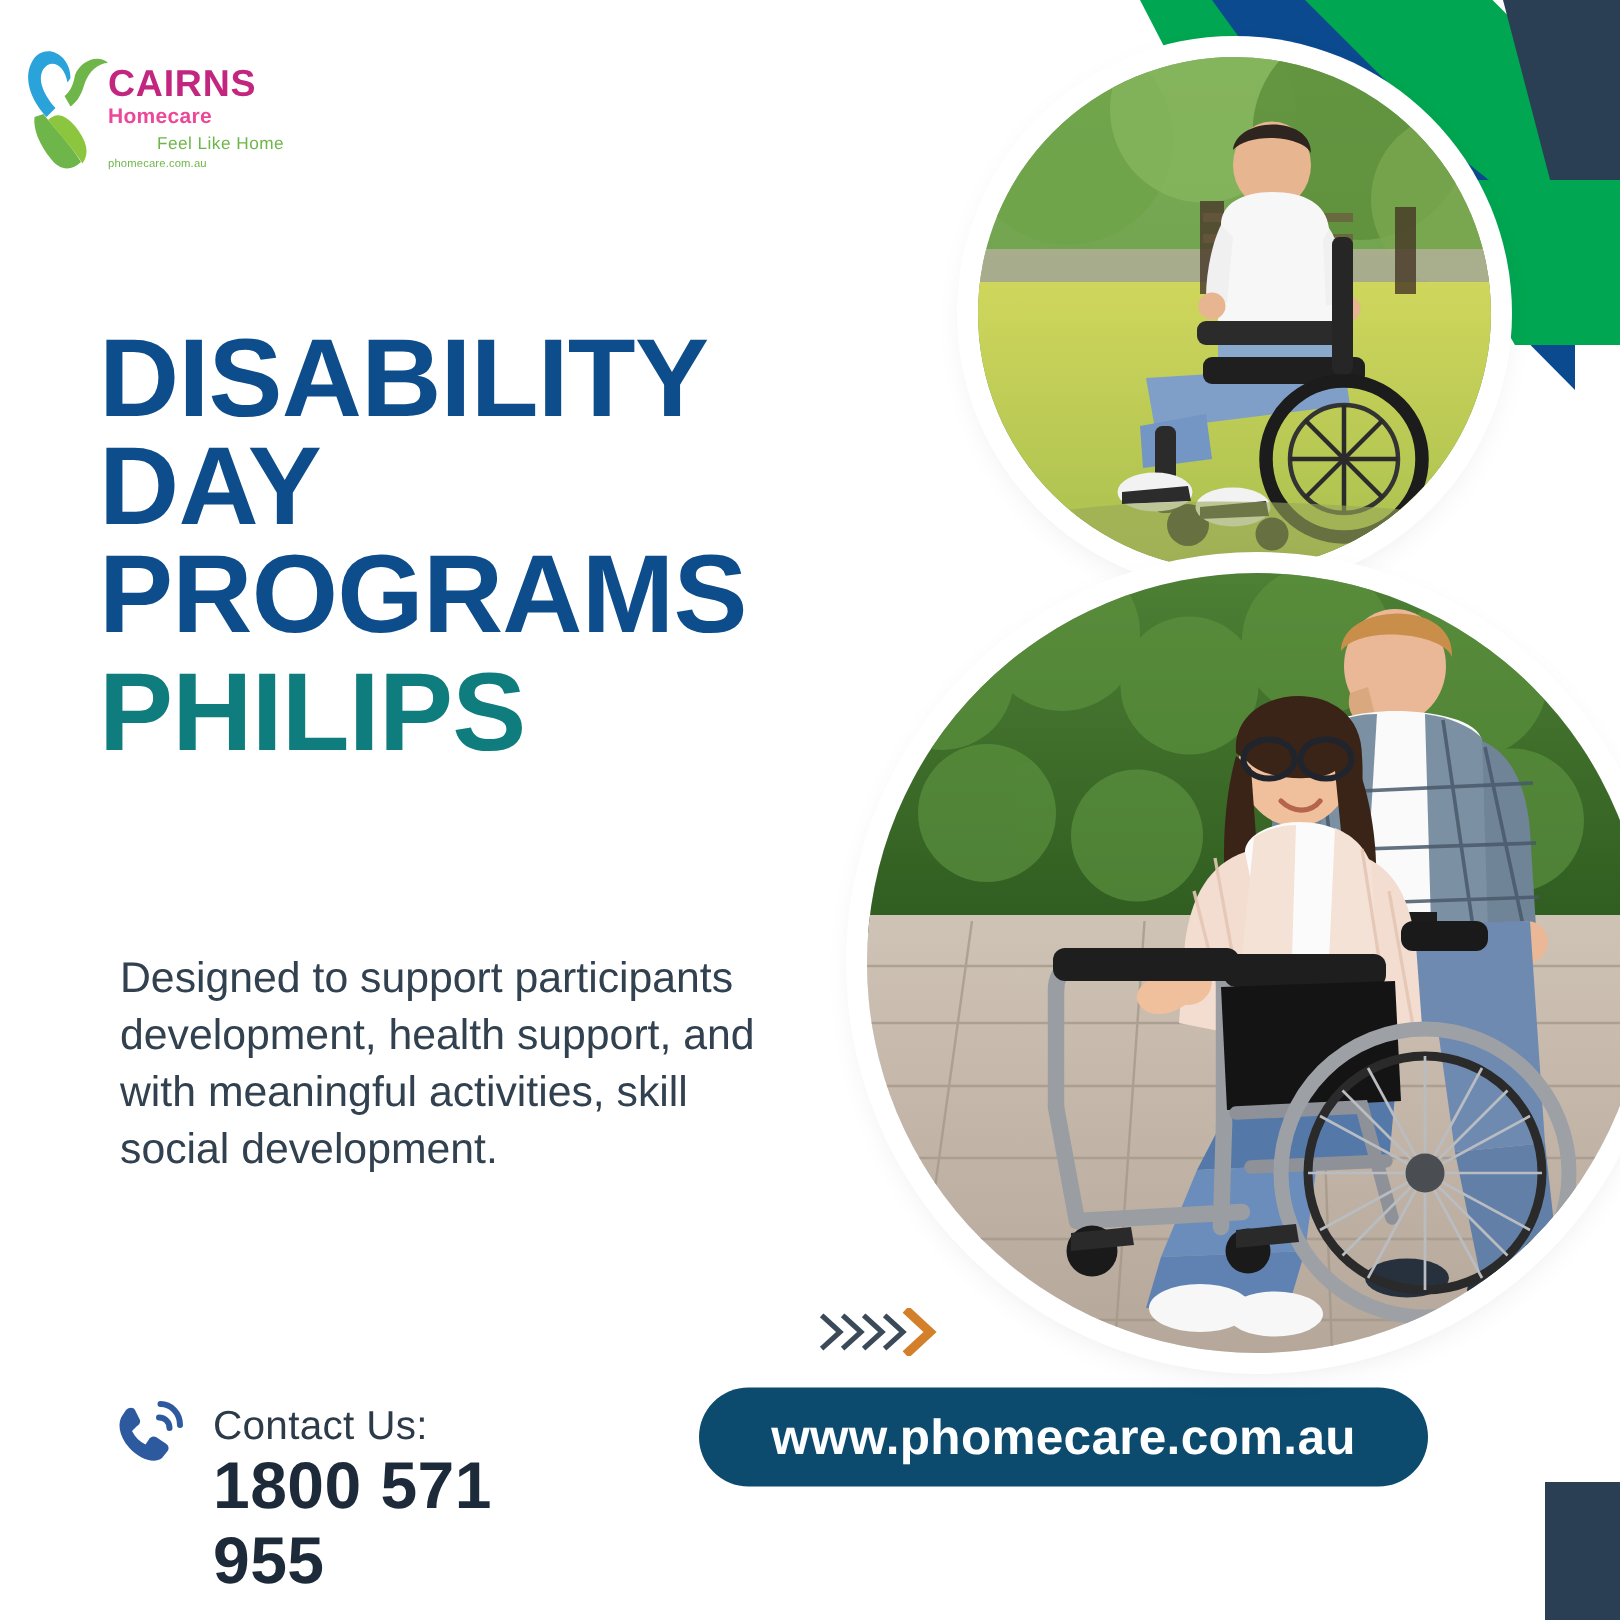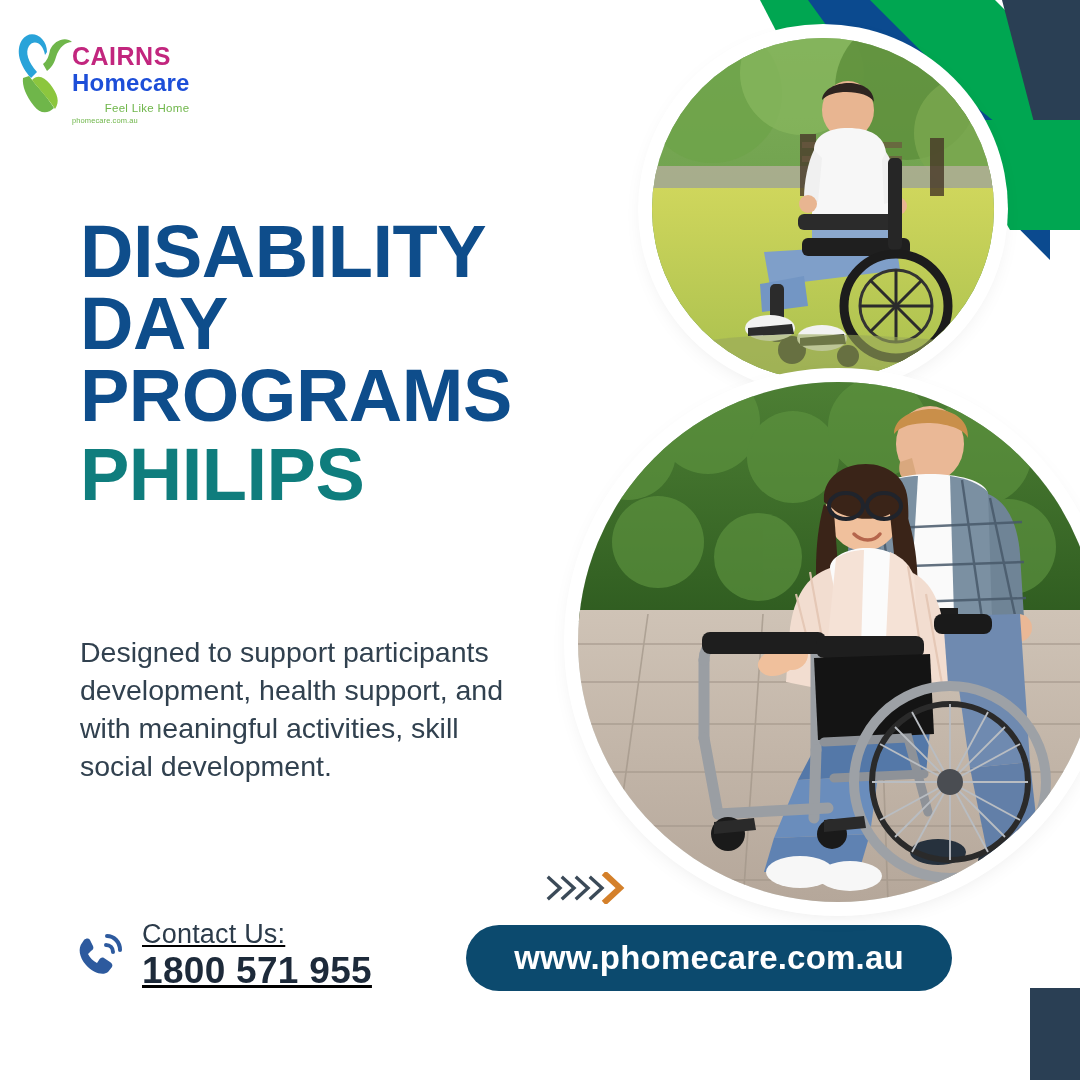--- a/index.html
+++ b/index.html
@@ -11,42 +11,42 @@
   .corner-deco svg{display:block;}
 
   
   .navy-block{position:absolute;right:0;bottom:0;width:50px;height:92px;background:#2a3f54;}
 
   
   .logo{position:absolute;left:14px;top:26px;width:200px;height:105px;}
   .logo-heart{position:absolute;left:0;top:0;width:66px;height:92px;}
   .logo-text{position:absolute;left:58px;top:18px;width:150px;}
   .logo-philips{font-size:25px;font-weight:bold;letter-spacing:.5px;color:#c2267e;line-height:1.0;}
-  .logo-homecare{font-size:24px;font-weight:bold;letter-spacing:.2px;color:#1d4ed8;line-height:1.15;}
+  .logo-homecare{font-size:14px;font-weight:bold;letter-spacing:.2px;color:#ec4899;line-height:1.15;}
   .logo-tag{margin-top:5px;text-align:center;font-size:11.5px;color:#6fb64a;letter-spacing:.3px;}
   .logo-url{font-size:7.5px;color:#6fb64a;letter-spacing:.1px;margin-top:2px;}
 
   
-  .headline{position:absolute;left:80px;top:216px;width:520px;}
+  .headline{position:absolute;left:66px;top:216px;width:520px;}
   .headline .l{font-size:74px;font-weight:bold;line-height:.97;letter-spacing:-0.5px;color:#0e4d8b;display:block;}
   .headline .l.city{color:#0f7d7d;margin-top:8px;}
 
   
   .body-copy{position:absolute;left:80px;top:634px;width:480px;font-size:28.5px;line-height:1.33;color:#31414f;}
   .body-copy span{display:block;}
 
   
   .arrows{position:absolute;left:546px;top:872px;width:80px;height:32px;}
 
   
   .contact{position:absolute;left:72px;top:920px;width:340px;height:80px;}
   .contact-icon{position:absolute;left:0;top:10px;width:56px;height:56px;}
-  .contact-text{position:absolute;left:70px;top:0;text-decoration:underline;}
+  .contact-text{position:absolute;left:70px;top:16px;}
   .contact-label{font-size:27px;color:#2c3b4a;line-height:1.1;letter-spacing:.2px;}
-  .contact-number{font-size:37px;font-weight:bold;color:#1d2a3a;line-height:1.15;letter-spacing:.3px;}
+  .contact-number{font-size:44px;font-weight:bold;color:#1d2a3a;line-height:1.15;letter-spacing:.3px;}
 
   
   .web-pill{position:absolute;left:466px;top:925px;width:486px;height:66px;border-radius:33px;
             background:#0c4a6e;display:flex;align-items:center;justify-content:center;}
   .web-pill span{color:#ffffff;font-size:33px;font-weight:bold;letter-spacing:.2px;}
 
   
   .photo{position:absolute;border-radius:50%;overflow:hidden;background:#dfe6e2;
          box-shadow:0 0 0 14px #ffffff, 0 6px 26px rgba(0,0,0,.16);}
   .photo-top{left:652px;top:38px;width:342px;height:342px;}

